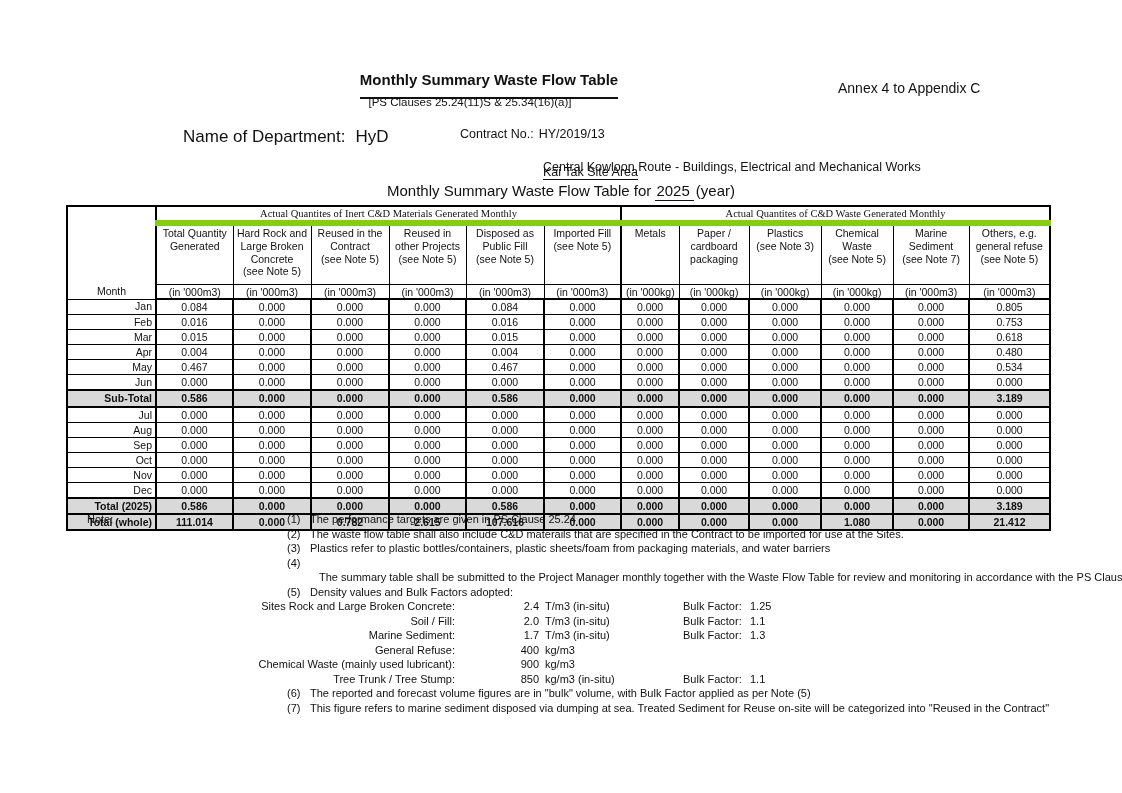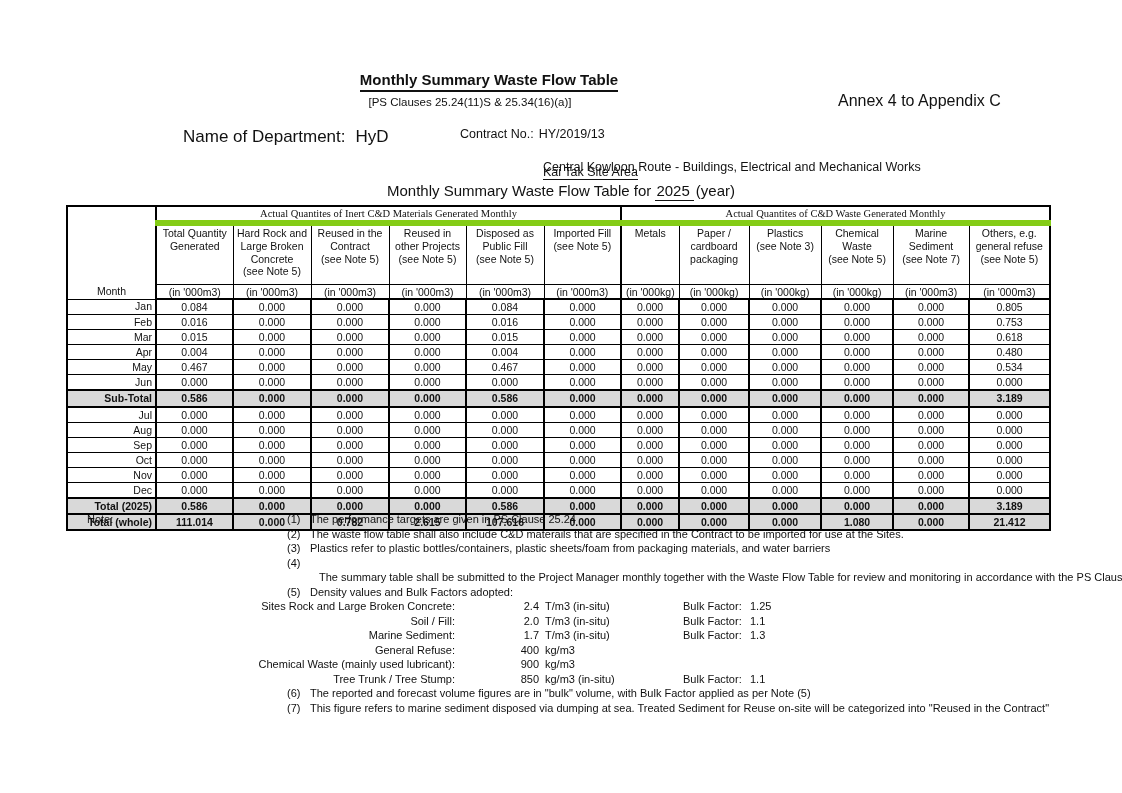--- a/index.html
+++ b/index.html
@@ -5,23 +5,23 @@
   html,body { margin:0; padding:0; }
   body {
     width:1122px; height:793px; background:#ffffff; position:relative;
     font-family:"Liberation Sans", sans-serif; color:#111;
     overflow:hidden;
   }
   .abs { position:absolute; }
 
   
   #title { top:71px; left:0; width:978px; text-align:center; font-size:15px; font-weight:bold; }
-  #title .ul { display:inline-block; border-bottom:2px solid #111; padding-bottom:2px; }
+  #title .ul { display:inline-block; border-bottom:2px solid #111; padding-bottom:9px; }
   #ps-clauses { top:96px; left:0; width:940px; text-align:center; font-size:11.5px; }
-  #annex { top:92px; left:838px; font-size:16px; }
+  #annex { top:80px; left:838px; font-size:14px; }
   #dept-line { top:127px; left:183px; font-size:17px; }
   #dept-line .val { padding-left:10px; }
   #contract-line { top:127px; left:460px; font-size:12.5px; }
   #contract-line .val { padding-left:5px; }
   #contract-title { top:160px; left:543px; font-size:12.5px; }
   #site-area { top:165px; left:543px; font-size:12.5px; border-bottom:1px solid #111; padding-bottom:0px; }
   #year-heading { top:182px; left:0; width:1122px; text-align:center; font-size:15px; }
   #year-heading .ul { display:inline-block; border-bottom:1.5px solid #111; padding:0 4px 1px 1px; margin-right:2px; }
 
   

